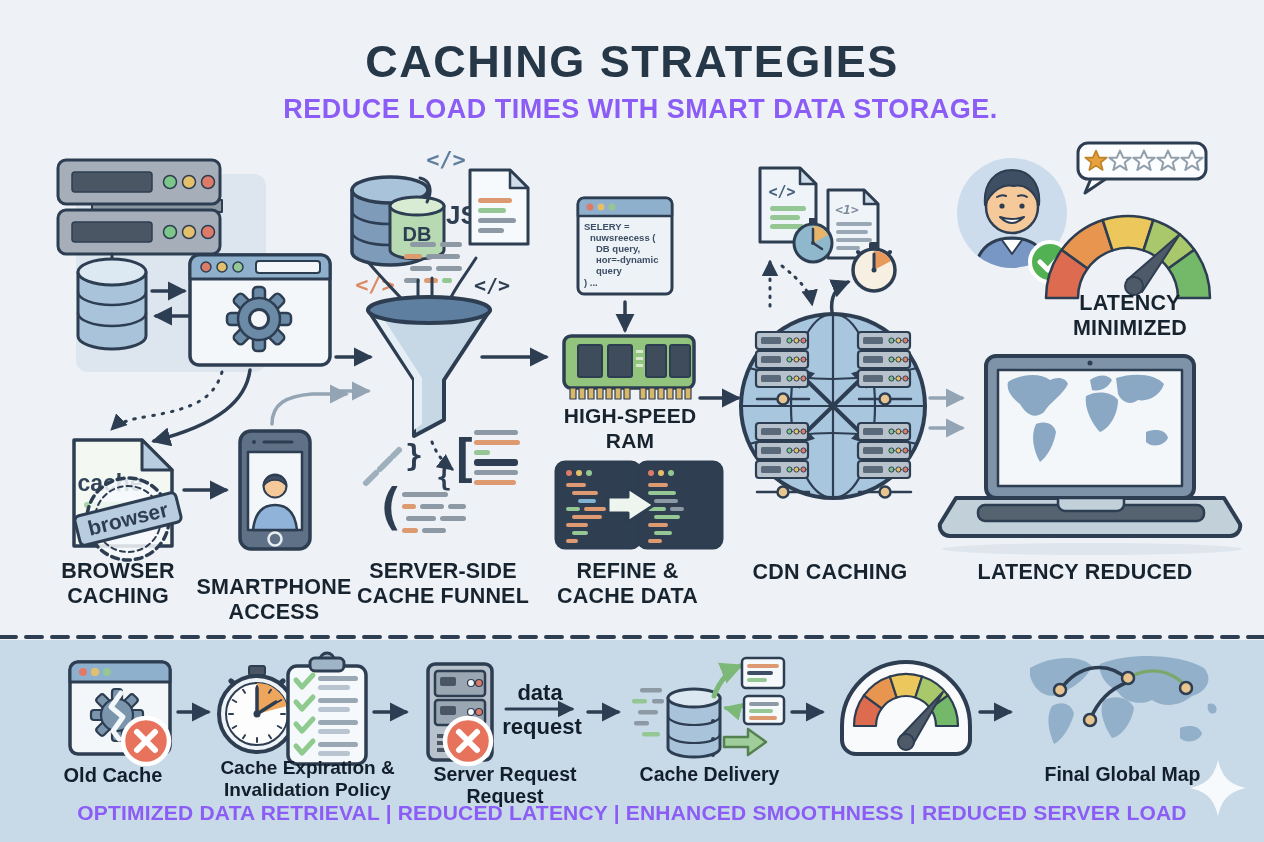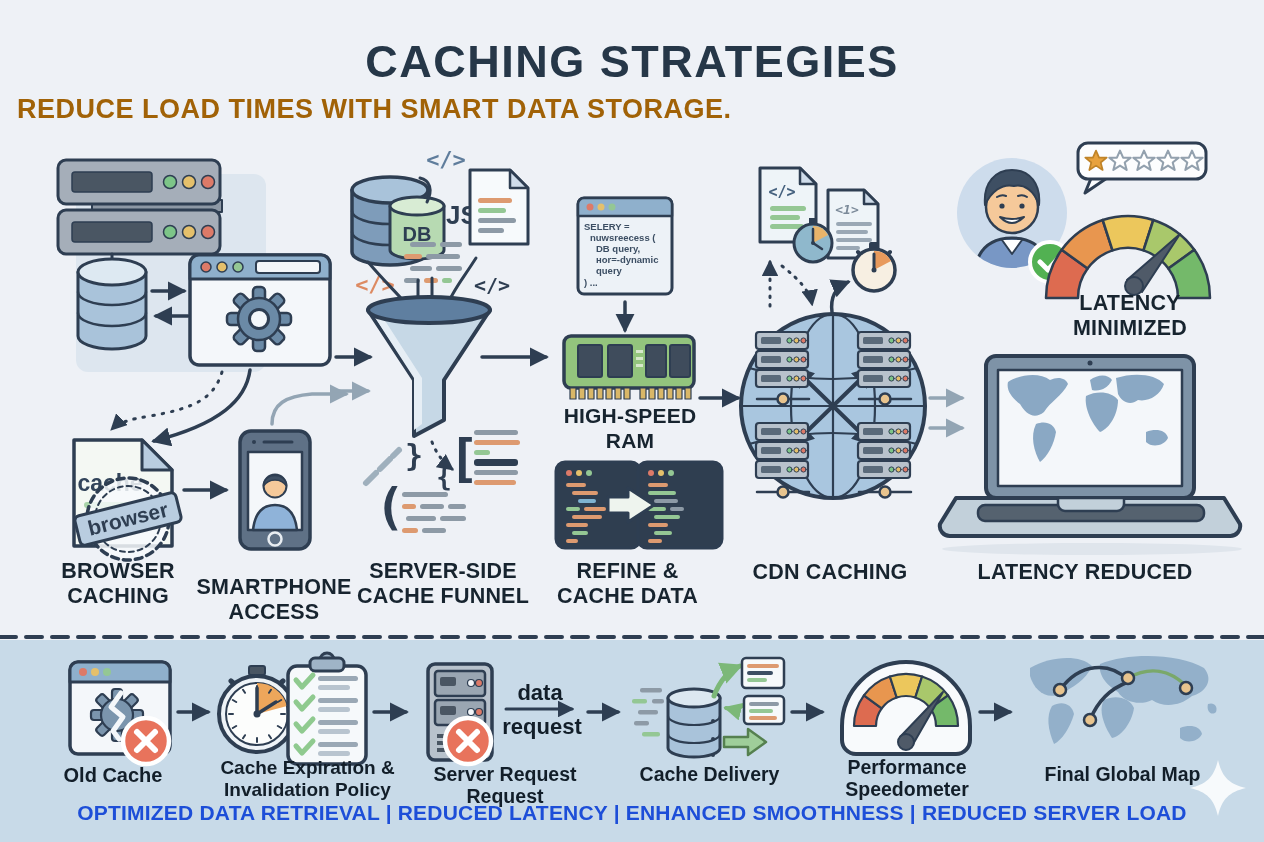--- a/index.html
+++ b/index.html
@@ -4,27 +4,27 @@
 <style>
   html,body{margin:0;padding:0;background:#eef1f6;}
   #stage{position:relative;width:1264px;height:842px;overflow:hidden;
          font-family:"Liberation Sans",sans-serif;background:#eef1f6;}
   #band-bottom{position:absolute;left:0;top:640px;width:1264px;height:202px;background:#c8dae8;}
   svg.art{position:absolute;left:0;top:0;width:1264px;height:842px;}
   svg text{font-family:"Liberation Sans",sans-serif;}
   svg text.mono{font-family:"DejaVu Sans Mono",monospace;}
   .ttl{position:absolute;left:0;right:0;top:36px;text-align:center;font-size:45px;font-weight:800;
        letter-spacing:1.5px;color:#263748;}
-  .sub{position:absolute;left:0;right:0;top:94px;text-align:left;font-size:27px;font-weight:700;
-       letter-spacing:.5px;color:#a16207;margin-left:17px;}
+  .sub{position:absolute;left:0;right:0;top:94px;text-align:center;font-size:27px;font-weight:700;
+       letter-spacing:.5px;color:#8b5cf6;margin-left:17px;}
   .lbl{position:absolute;text-align:center;font-size:21.5px;font-weight:800;line-height:1.18;
        color:#17242f;letter-spacing:.2px;}
   .blbl{position:absolute;text-align:center;font-size:19.5px;font-weight:700;line-height:1.15;color:#121e29;}
   .footer{position:absolute;left:0;right:0;top:801px;text-align:center;font-size:21px;font-weight:700;
-       color:#1d4ed8;letter-spacing:.2px;}
+       color:#8b5cf6;letter-spacing:.2px;}
 </style>
 </head>
 <body>
 
 <div id="stage">
   <div id="band-bottom"></div>
 
   <svg class="art" viewBox="0 0 1264 842" stroke-linecap="round" stroke-linejoin="round">
     <defs>
       <marker id="mD" viewBox="0 0 10 10" refX="8.5" refY="5" markerWidth="5.5" markerHeight="5.5" orient="auto">
@@ -542,17 +542,16 @@
   <div class="lbl" style="left:552px;top:404px;width:156px;font-size:21px;">HIGH-SPEED RAM</div>
   <div class="lbl" style="left:545px;top:559px;width:165px;">REFINE &amp; CACHE DATA</div>
   <div class="lbl" style="left:730px;top:560px;width:200px;">CDN CACHING</div>
   <div class="lbl" style="left:970px;top:560px;width:230px;">LATENCY REDUCED</div>
   <div class="lbl" style="left:1038px;top:291px;width:184px;">LATENCY MINIMIZED</div>
 
   <div class="blbl" style="left:53px;top:764px;width:120px;font-size:20px;">Old Cache</div>
   <div class="blbl" style="left:200px;top:757px;width:215px;font-size:19px;">Cache Expiration &amp; Invalidation Policy</div>
   <div class="blbl" style="left:395px;top:763px;width:220px;">Server Request Request</div>
   <div class="blbl" style="left:637px;top:763px;width:145px;">Cache Delivery</div>
-  <div class="blbl" style="left:828px;top:756px;width:158px;">Performance Speedometer</div>
   <div class="blbl" style="left:1040px;top:763px;width:165px;">Final Global Map</div>
 
   <div class="footer">OPTIMIZED DATA RETRIEVAL | REDUCED LATENCY | ENHANCED SMOOTHNESS | REDUCED SERVER LOAD</div>
 </div>
 
 </body></html>

